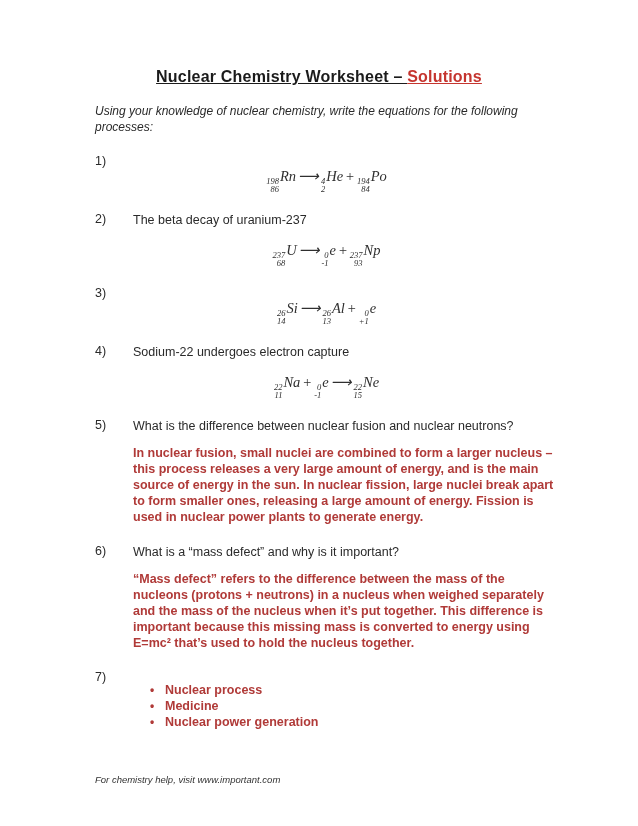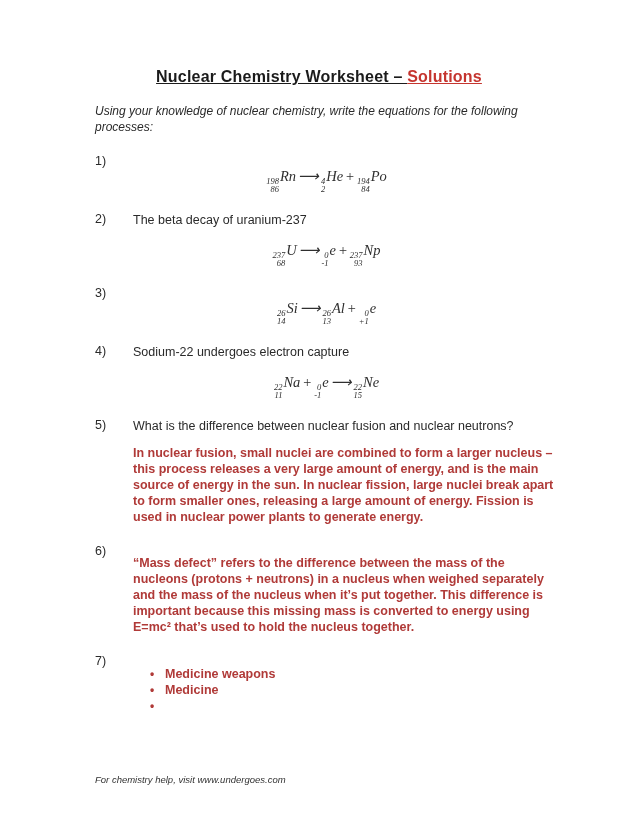--- a/index.html
+++ b/index.html
@@ -152,40 +152,42 @@
       <div class="q">
         <span class="qnum">5)</span>
         <div class="qbody">
           <div class="qtext">What is the difference between nuclear fusion and nuclear neutrons?</div>
           <div class="answer">In nuclear fusion, small nuclei are combined to form a larger nucleus – this process releases a very large amount of energy, and is the main source of energy in the sun.  In nuclear fission, large nuclei break apart to form smaller ones, releasing a large amount of energy.  Fission is used in nuclear power plants to generate energy.</div>
         </div>
       </div>
       <div class="q">
         <span class="qnum">6)</span>
         <div class="qbody">
+          <div class="qtext">What is a “mass defect” and why is it important?</div>
           <div class="answer">“Mass defect” refers to the difference between the mass of the nucleons (protons + neutrons) in a nucleus when weighed separately and the mass of the nucleus when it’s put together.  This difference is important because this missing mass is converted to energy using E=mc² that’s used to hold the nucleus together.</div>
         </div>
       </div>
       <div class="q">
         <span class="qnum">7)</span>
         <div class="qbody">
           <ul class="bullets">
             <li>
               <span class="dot">•</span>
-              <span>Medicine weapons</span>
+              <span>Nuclear process</span>
             </li>
             <li>
               <span class="dot">•</span>
               <span>Medicine</span>
             </li>
             <li>
               <span class="dot">•</span>
+              <span>Nuclear power generation</span>
             </li>
           </ul>
         </div>
       </div>
     </div>
 
   <div class="footer">
-    <span>For chemistry help, visit www.undergoes.com</span>
+    <span>For chemistry help, visit www.important.com</span>
   </div>
 
 </div>
 
 </body></html>

